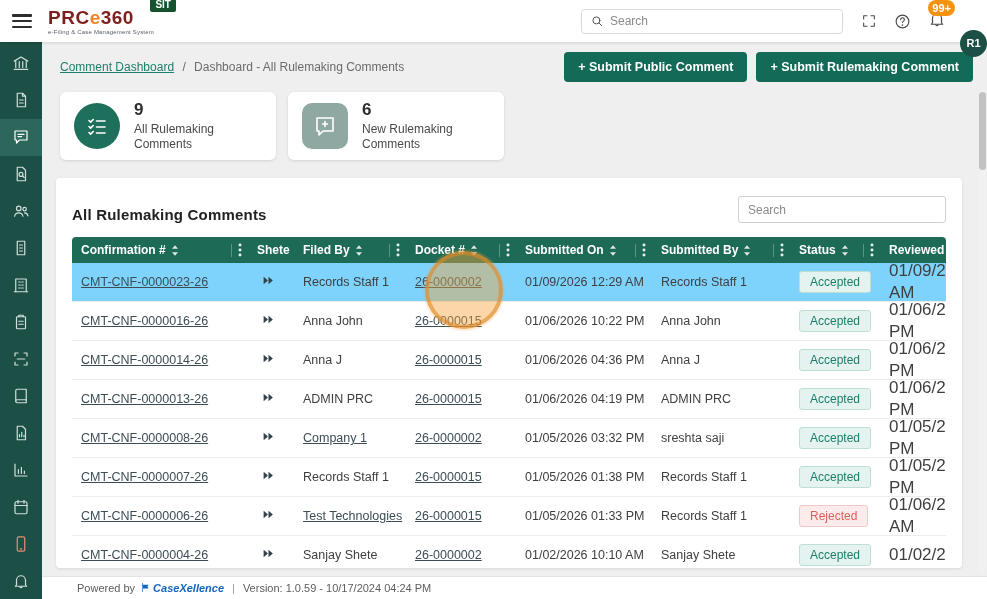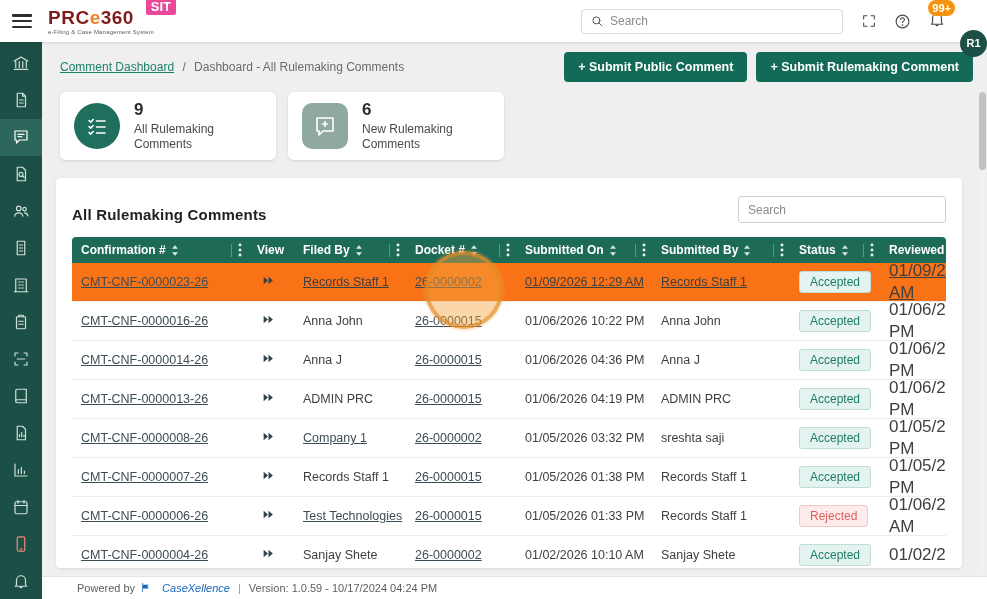--- a/index.html
+++ b/index.html
@@ -18,22 +18,22 @@
     box-shadow:0 1px 3px rgba(0,0,0,.12); z-index:20;
   }
   .hamburger { width:20px; height:14px; margin-left:12px; display:flex; flex-direction:column; justify-content:space-between; cursor:pointer; }
   .hamburger i { display:block; height:2.5px; background:#2d2d2d; border-radius:1px; }
   .logo { margin-left:16px; position:relative; line-height:1; cursor:pointer; }
   .logo-line { font-size:19px; font-weight:bold; letter-spacing:.5px; }
   .logo-prc, .logo-360 { color:#7f1d1d; }
   .logo-e { color:#f08124; }
   .logo-tag { font-size:6px; color:#57606a; margin-top:2px; letter-spacing:.2px; }
   .env-badge {
-    position:absolute; top:-9px; right:-22px; background:#ec4899; color:#fff;
-    font-size:13px; font-weight:bold; padding:1.5px 5px; border-radius:2px;text-align:center;
+    position:absolute; top:-9px; right:-22px; background:#14532d; color:#fff;
+    font-size:10px; font-weight:bold; padding:1.5px 5px; border-radius:2px;text-align:center;
   }
   .top-search {
     margin-left:auto; width:262px; height:25px; border:1px solid #d9d9d9; border-radius:4px;
     display:flex; align-items:center; padding:0 8px; background:#fff; color:#8a8a8a;
   }
   .top-search input {
     border:none; outline:none; flex:1; font-size:12px; margin-left:6px;
     font-family:"Liberation Sans", sans-serif; color:#444; background:transparent;
   }
   .top-icons { display:flex; align-items:center; gap:17px; margin-left:18px; margin-right:14px; color:#4a4a4a; }
@@ -122,21 +122,21 @@
   .th .sp { flex:1; }
   .th .hdiv { width:1px; height:13px; background:rgba(255,255,255,.28); flex:none; }
   .sort { display:flex; color:rgba(255,255,255,.85); cursor:pointer; flex:none; }
   .kebab { display:flex; color:rgba(255,255,255,.9); cursor:pointer; padding:0 1px; flex:none; }
 
   .tr {
     display:grid; grid-template-columns:var(--cols); align-items:center;
     height:39px; border-bottom:1px solid #ececec; background:#fff;
     font-size:12.5px; color:#3f3f3f;
   }
-  .tr.hl { background:#f97316;text-decoration:underline; }
+  .tr.hl { background:#7dd3fc; }
   .td { padding:0 6px 0 9px; overflow:hidden; white-space:nowrap; }
   .td.view { display:flex; justify-content:center; color:#33434b; padding-left:0; }
   .td.reviewed { white-space:normal; font-size:17px; line-height:1.3; padding-right:0; }
   .lnk { color:#3d4d55; text-decoration:underline; cursor:pointer; }
   .badge { display:inline-block; padding:3px 10px; border-radius:3px; font-size:12px; }
   .badge.ok  { background:#e4f3ef; color:#1c7d69; border:1px solid #bfdfd6; }
   .badge.bad { background:#fdeceb; color:#dd5f5a; border:1px solid #f6c8c4; }
 
   .click-ring {
     position:absolute; left:383px; top:209px; width:78px; height:78px;
@@ -145,21 +145,21 @@
     box-shadow:0 0 0 2px rgba(244,164,61,.2);
     z-index:8; pointer-events:none;
   }
 
   
   .footer {
     position:absolute; left:42px; right:0; bottom:0; height:23px; background:#fff;
     border-top:1px solid #e3e3e3; display:flex; align-items:center;
     padding-left:35px; font-size:11px; color:#5d5d5d; z-index:16; gap:5px;
   }
-  .brand { color:#1565c0; font-weight:normal; font-style:italic; display:flex; align-items:flex-start; gap:11px; cursor:pointer; }
+  .brand { color:#1565c0; font-weight:bold; font-style:italic; display:flex; align-items:flex-start; gap:2px; cursor:pointer; }
   .foot-sep { color:#9a9a9a; margin:0 3px; }
 
   
   .vscroll { position:absolute; right:1px; top:90px; bottom:26px; width:7px; background:#f1f1f1; border-radius:4px; z-index:25; }
   .vthumb { position:absolute; top:2px; left:0; width:7px; height:78px; background:#c2c2c2; border-radius:4px; cursor:pointer; }
 
   .help-icon-circle { display:flex; }
 </style>
 </head>
 <body>
@@ -403,21 +403,21 @@
             <span class="hdiv"></span>
             <span class="kebab">
               <svg viewBox="0 0 4 16" width="4" height="14" fill="currentColor">
                 <circle cx="2" cy="2.2" r="1.7"></circle>
                 <circle cx="2" cy="8" r="1.7"></circle>
                 <circle cx="2" cy="13.8" r="1.7"></circle>
               </svg>
             </span>
           </div>
           <div class="th">
-            <span class="th-label">View</span>
+            <span class="th-label">Shete</span>
           </div>
           <div class="th">
             <span class="th-label">Filed By</span>
             <span class="sort">
               <svg viewBox="0 0 9 12" width="8" height="11" fill="currentColor">
                 <path d="M4.5 0l3.4 4H1.1z"></path>
                 <path d="M4.5 12L1.1 8h6.8z"></path>
               </svg>
             </span>
             <span class="sp"></span>

